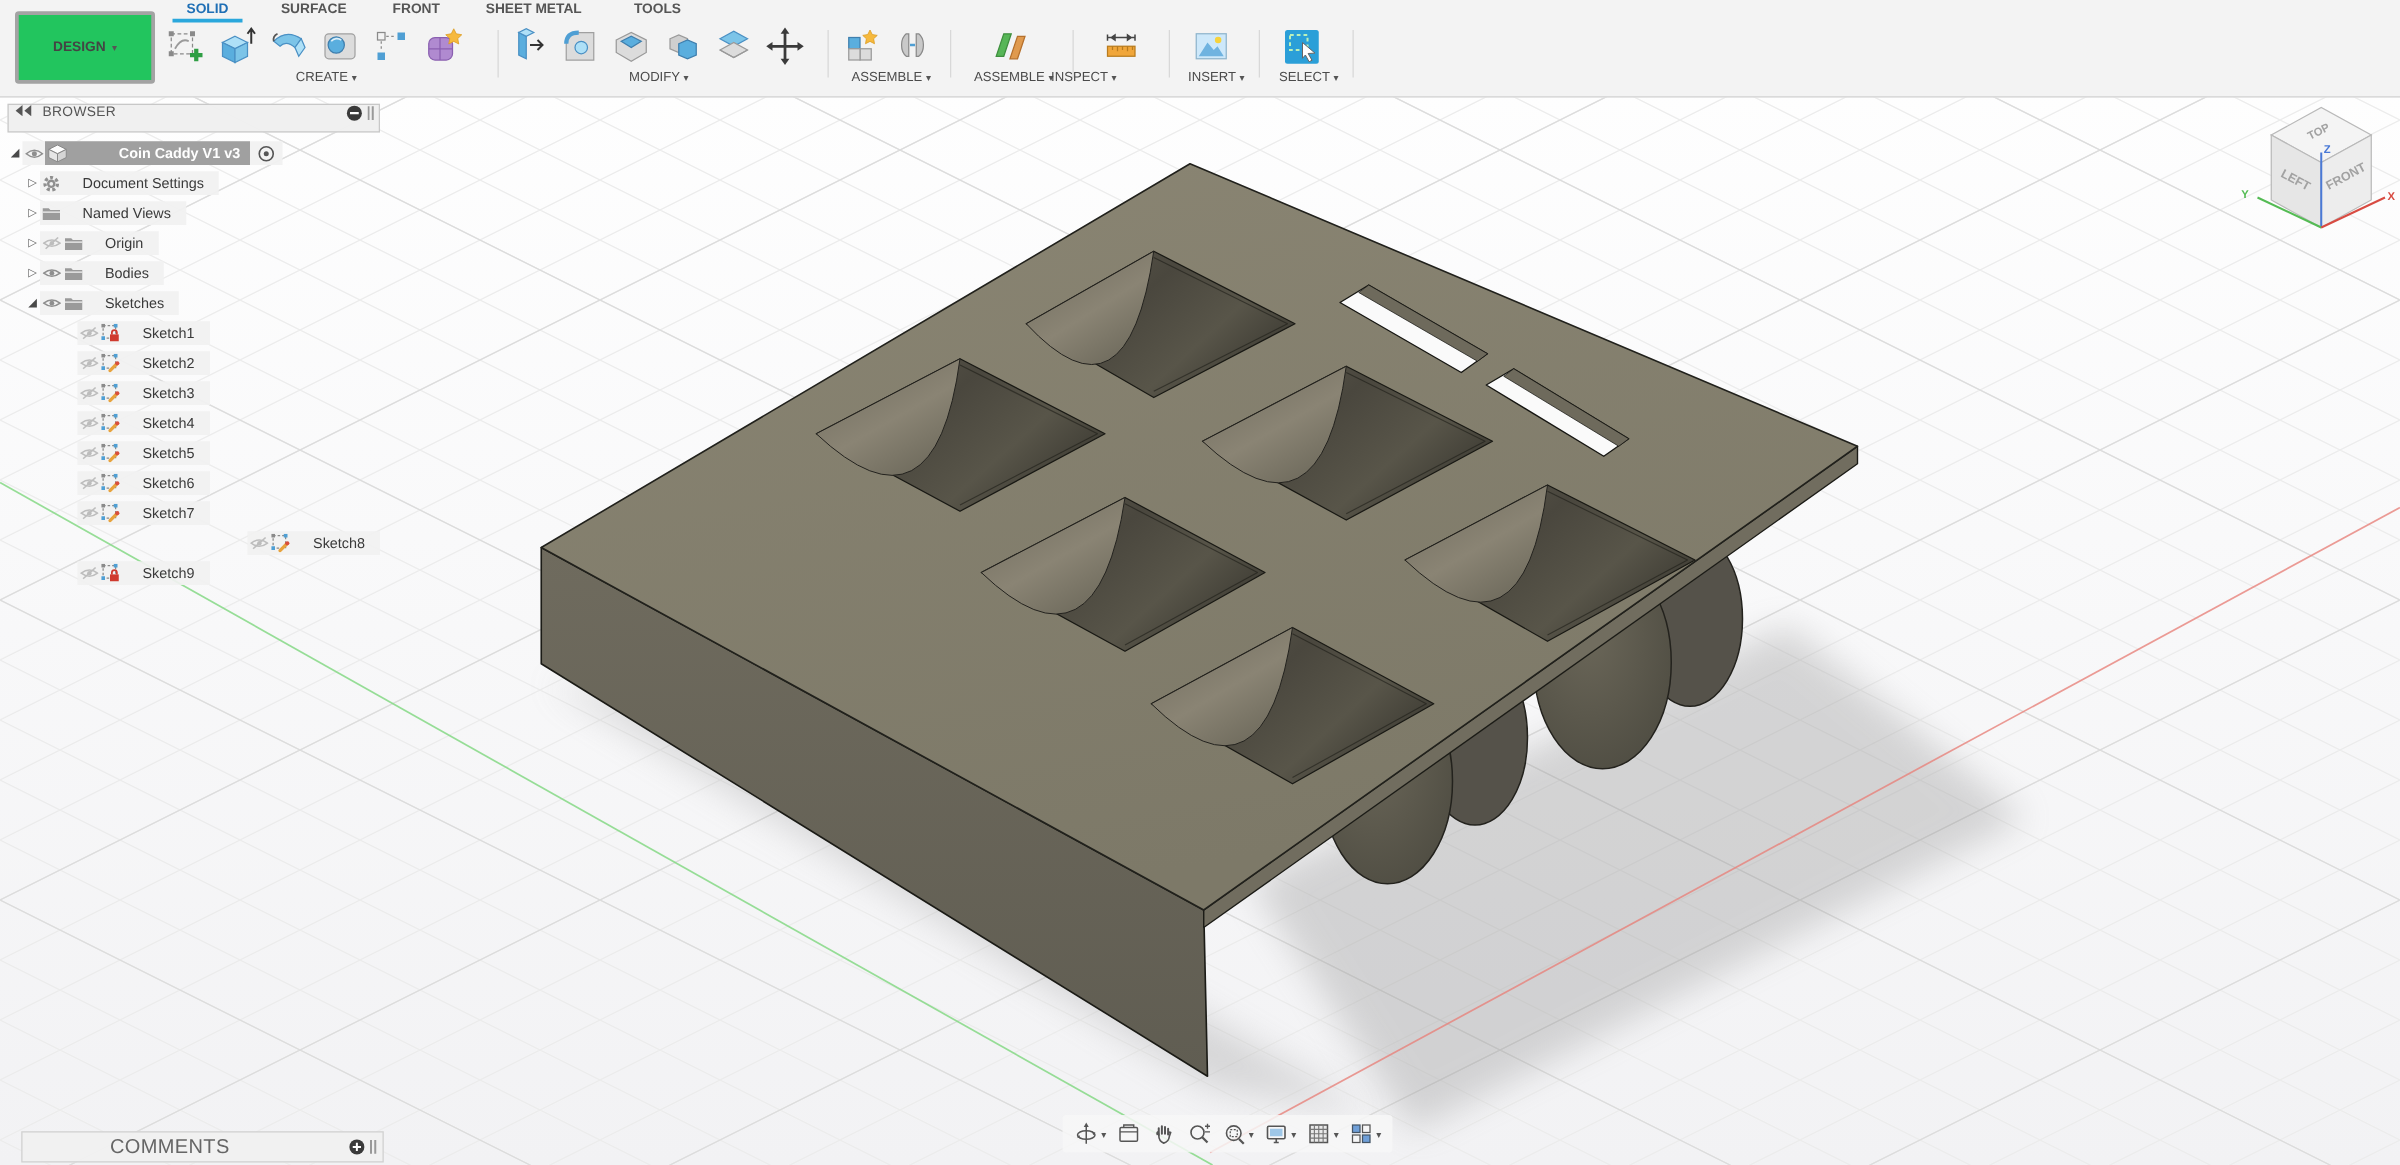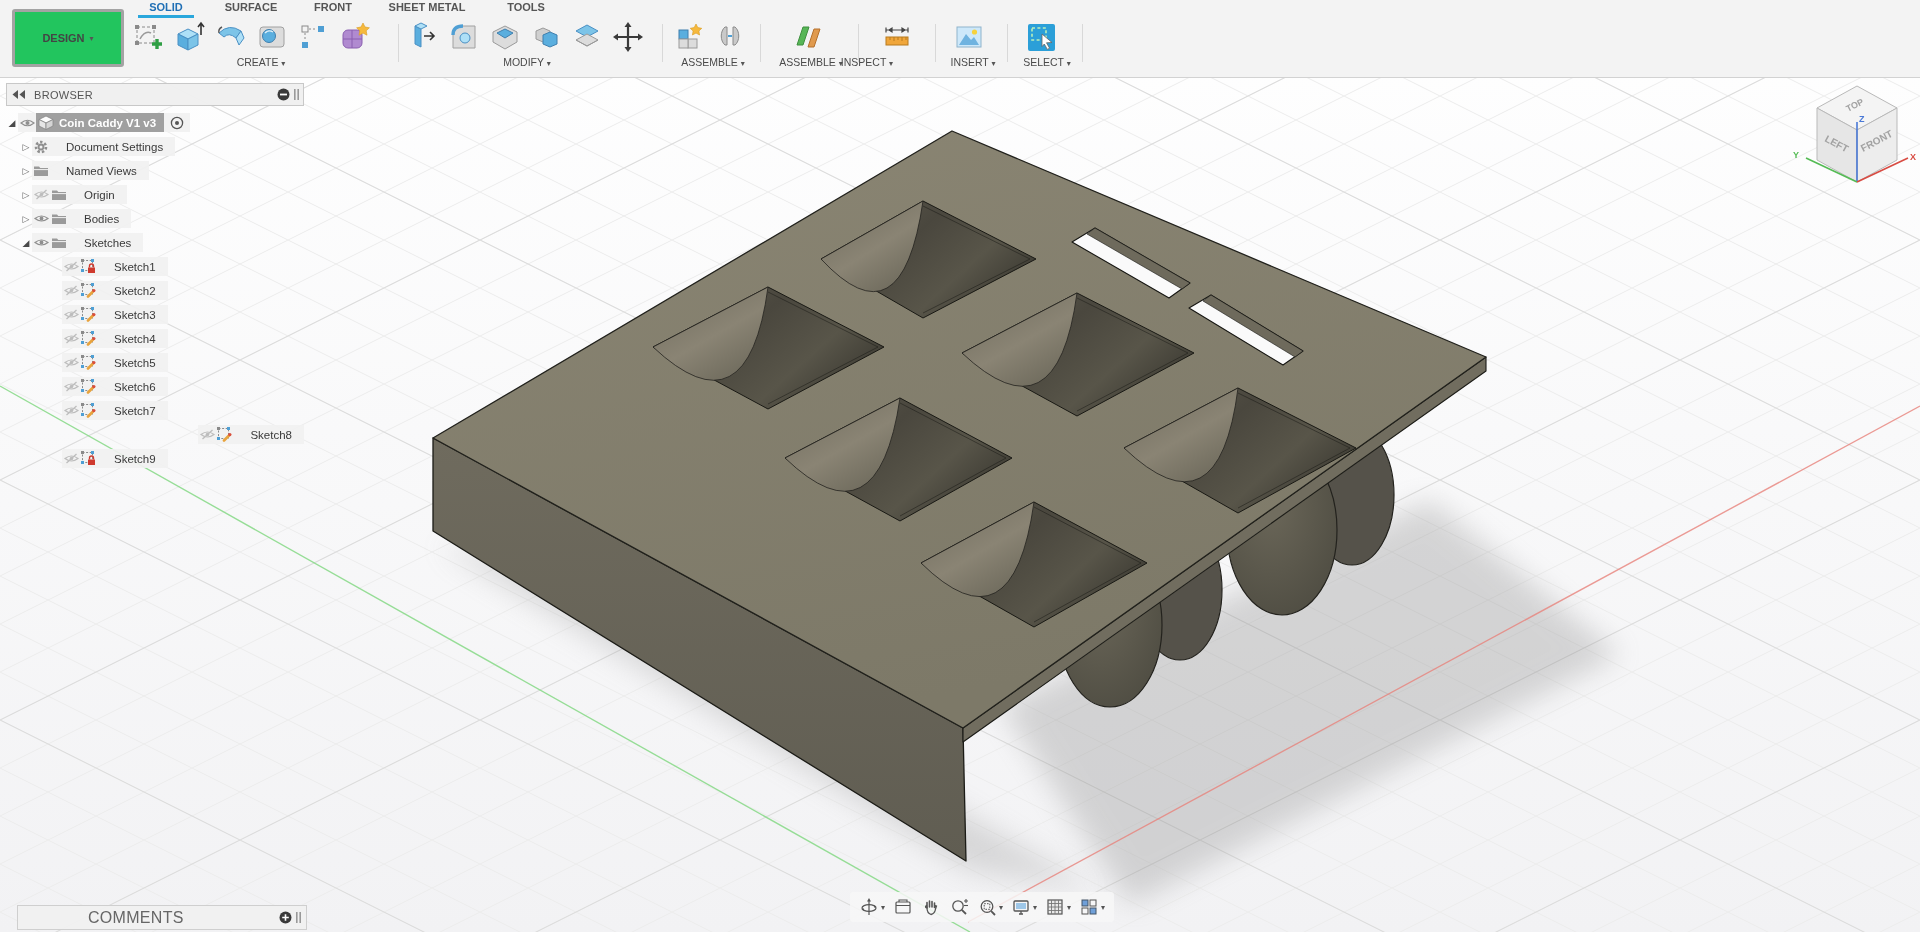--- a/index.html
+++ b/index.html
@@ -14,26 +14,26 @@
   .tab.active{color:#1f6fb5;}
   .tab.active::after{content:"";position:absolute;left:-2px;right:-2px;top:14px;height:3px;background:#2aa7dc;}
   .tbgroup{position:absolute;top:20px;display:flex;align-items:flex-start;gap:3px;}
   .tbicon{width:38px;height:34px;display:flex;align-items:center;justify-content:center;cursor:pointer;border-radius:2px;}
   .grplabel{position:absolute;top:56px;font-size:10.5px;color:#4a4a4a;text-align:center;cursor:pointer;white-space:nowrap;}
   .vsep{position:absolute;top:24px;height:38px;width:1px;background:#d8d8d8;}
   
   #viewport{position:absolute;left:0;top:77px;width:1920px;height:855px;}
   
   #browser{position:absolute;left:6px;top:83px;width:298px;z-index:30;}
-  #browser-header{height:21px;background:rgba(240,240,240,.97);border:1px solid #c8c8c8;display:flex;align-items:center;font-size:11px;color:#555;}
+  #browser-header{height:21px;background:rgba(240,240,240,.97);border:1px solid #c8c8c8;display:flex;align-items:flex-start;font-size:11px;color:#555;}
   #browser-header .title{margin-left:8px;letter-spacing:.3px;}
   .hdr-right{margin-left:auto;display:flex;align-items:center;gap:4px;margin-right:3px;}
   .row{display:flex;align-items:center;height:19px;margin-top:5px;font-size:11.5px;color:#3a3a3a;}
   .strip{display:flex;align-items:center;height:19px;background:rgba(241,241,241,.92);padding-right:12px;}
-  .sel{background:#a0a0a0;color:#fff;font-weight:bold;height:19px;display:flex;align-items:center;padding:0 8px 0 2px;}
+  .sel{background:#a0a0a0;color:#fff;font-weight:bold;height:19px;display:flex;align-items:center;padding:0 8px 0 2px;gap:36px;}
   .tri{width:12px;text-align:center;font-size:9px;color:#666;flex:0 0 12px;cursor:pointer;}
   .tri.open{color:#4a4a4a;}
   .micon{display:flex;align-items:center;justify-content:center;width:18px;flex:0 0 18px;cursor:pointer;}
   .lbl{margin-left:16px;cursor:pointer;white-space:nowrap;}
   
   #comments{position:absolute;left:17px;top:905px;width:288px;height:23px;background:rgba(241,241,241,.97);border:1px solid #cfcfcf;
     display:flex;align-items:center;font-size:16px;color:#666;z-index:30;}
   #comments .title{margin-left:70px;letter-spacing:.3px;}
   
   #navbar{position:absolute;left:850px;top:892px;height:30px;display:flex;align-items:center;gap:6px;padding:0 8px;

